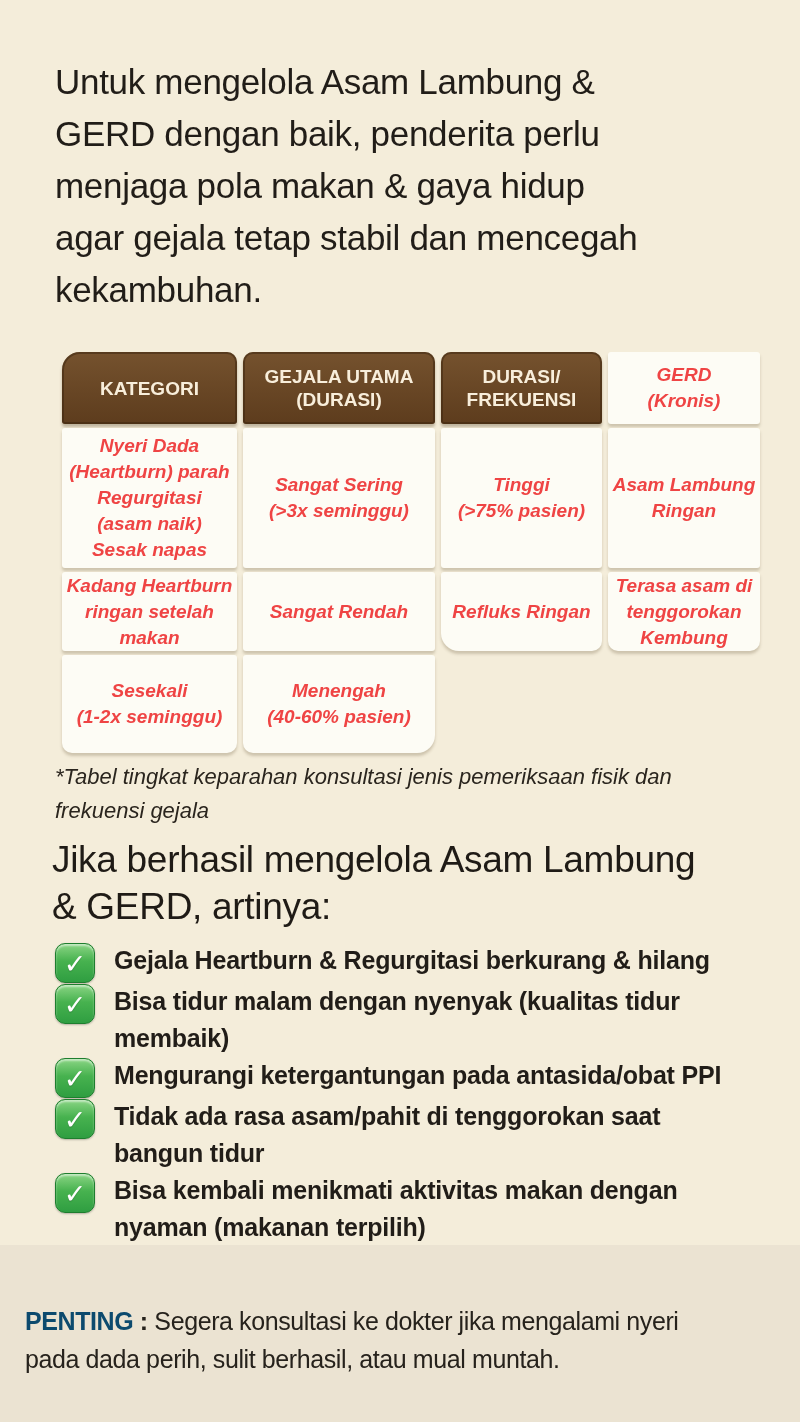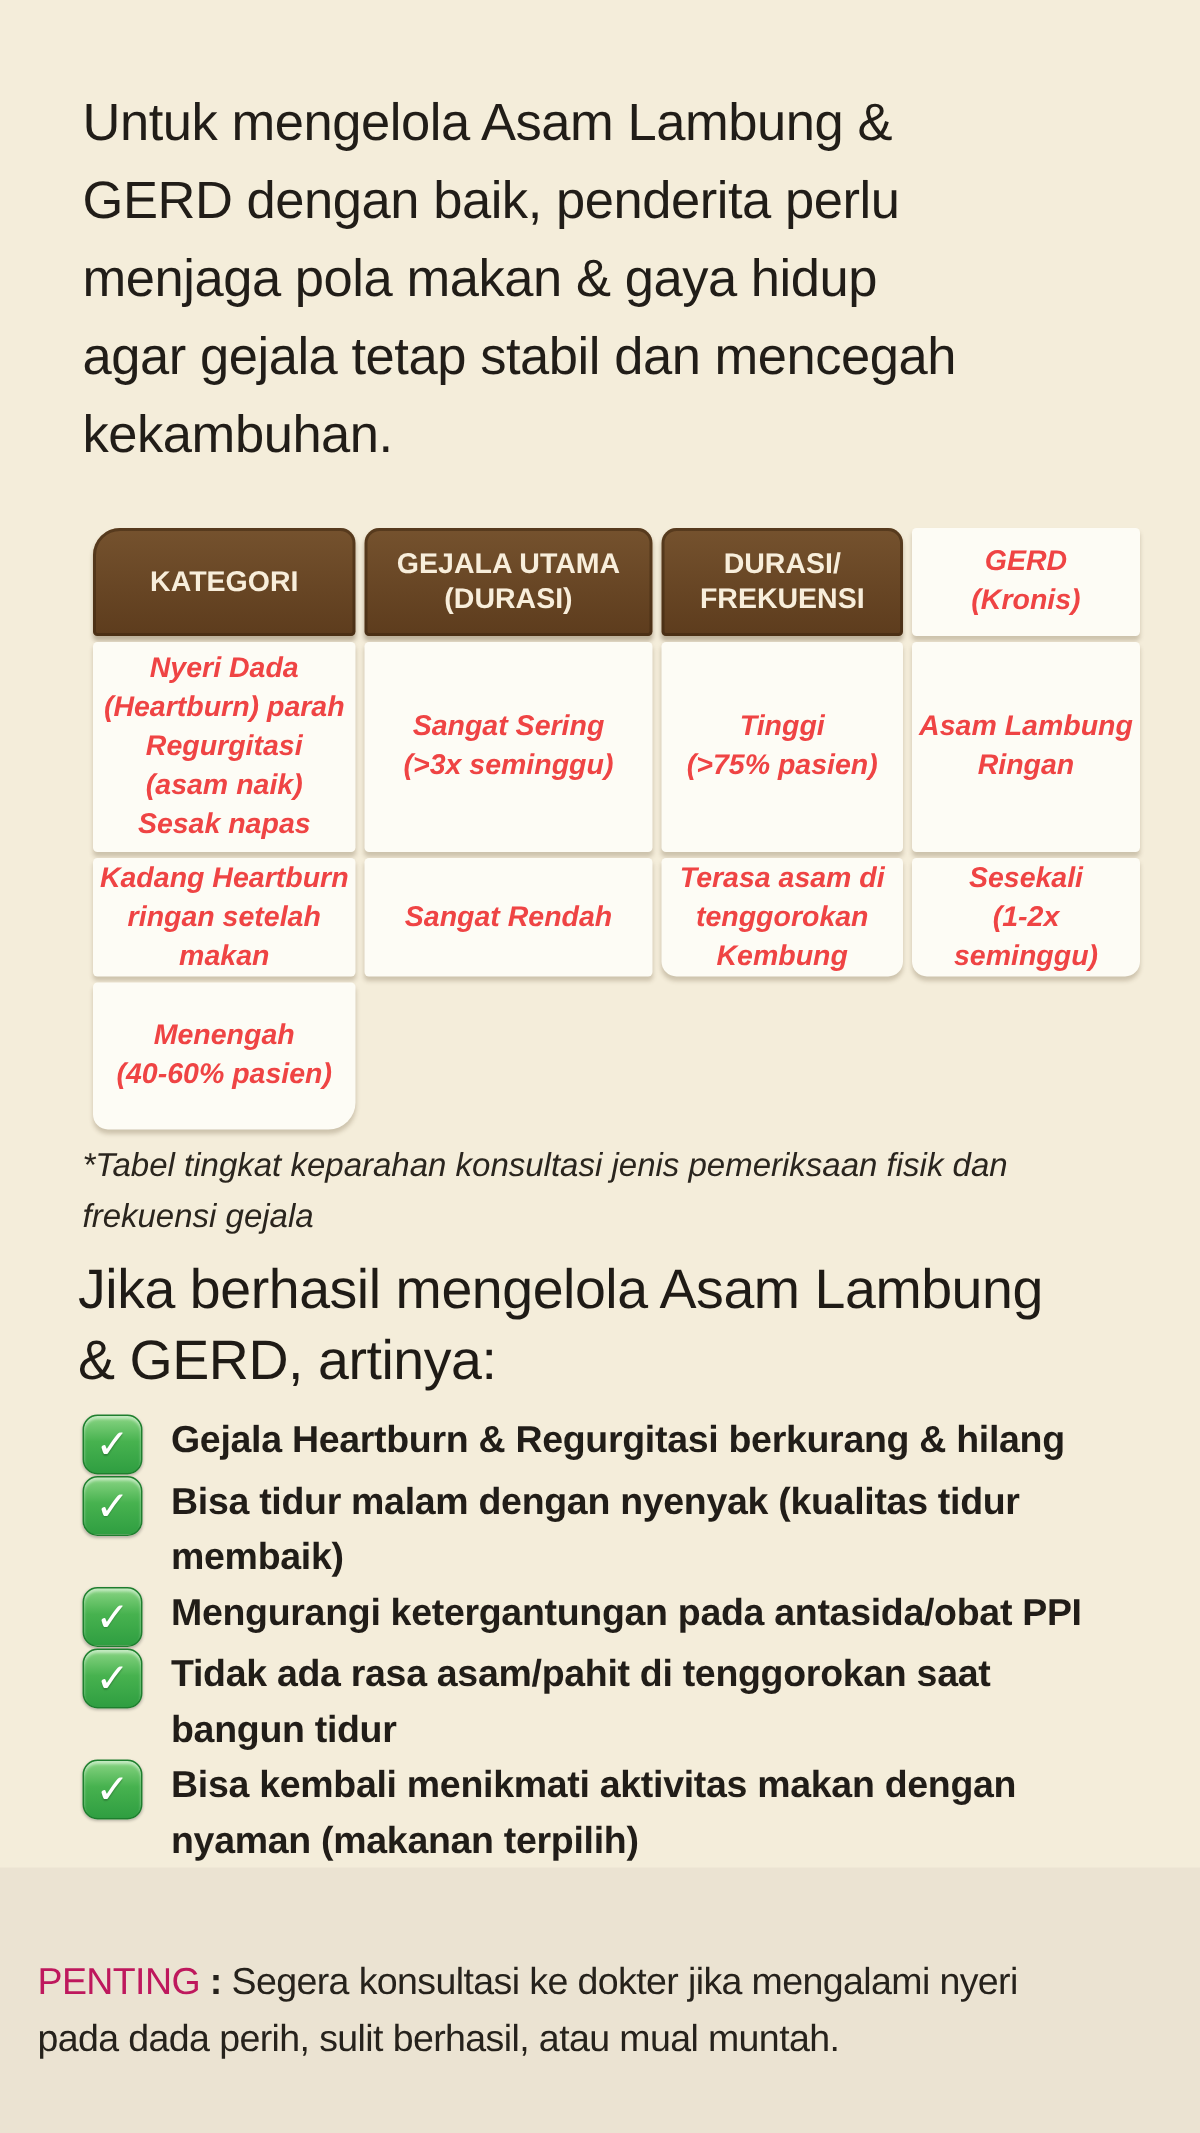--- a/index.html
+++ b/index.html
@@ -93,21 +93,21 @@
   
   .note-band{
     position:absolute;top:1245px;left:0;width:800px;height:177px;
     background:#ebe3d2;
     box-sizing:border-box;
     padding:57px 15px 0 25px;
   }
   .note-text{
     font-size:25px;line-height:38px;letter-spacing:-0.4px;color:#26221c;
   }
-  .note-label{color:#be185d;font-weight:400;}
+  .note-label{color:#0c4a6e;font-weight:700;}
   .note-colon{font-weight:700;}
   .note-body{white-space:pre-line;}
 </style>
 </head>
 <body>
 
 <div class="page">
 
   <div class="intro">
     <div class="line"><span>Untuk mengelola </span><span class="b">Asam Lambung &amp;</span></div>
@@ -136,20 +136,21 @@
     <div class="td">Tinggi
 (&gt;75% pasien)</div>
 
     <div class="td">Asam Lambung
 Ringan</div>
     <div class="td">Kadang Heartburn
 ringan setelah
 makan</div>
     <div class="td">Sangat Rendah</div>
 
+    <div class="td r-last c-first">Refluks Ringan</div>
     <div class="td r-last">Terasa asam di
 tenggorokan
 Kembung</div>
     <div class="td r-last">Sesekali
 (1-2x seminggu)</div>
     <div class="td r-last c-last">Menengah
 (40-60% pasien)</div>
   </div>
 
   <div class="footnote">*Tabel tingkat keparahan konsultasi jenis pemeriksaan fisik dan

